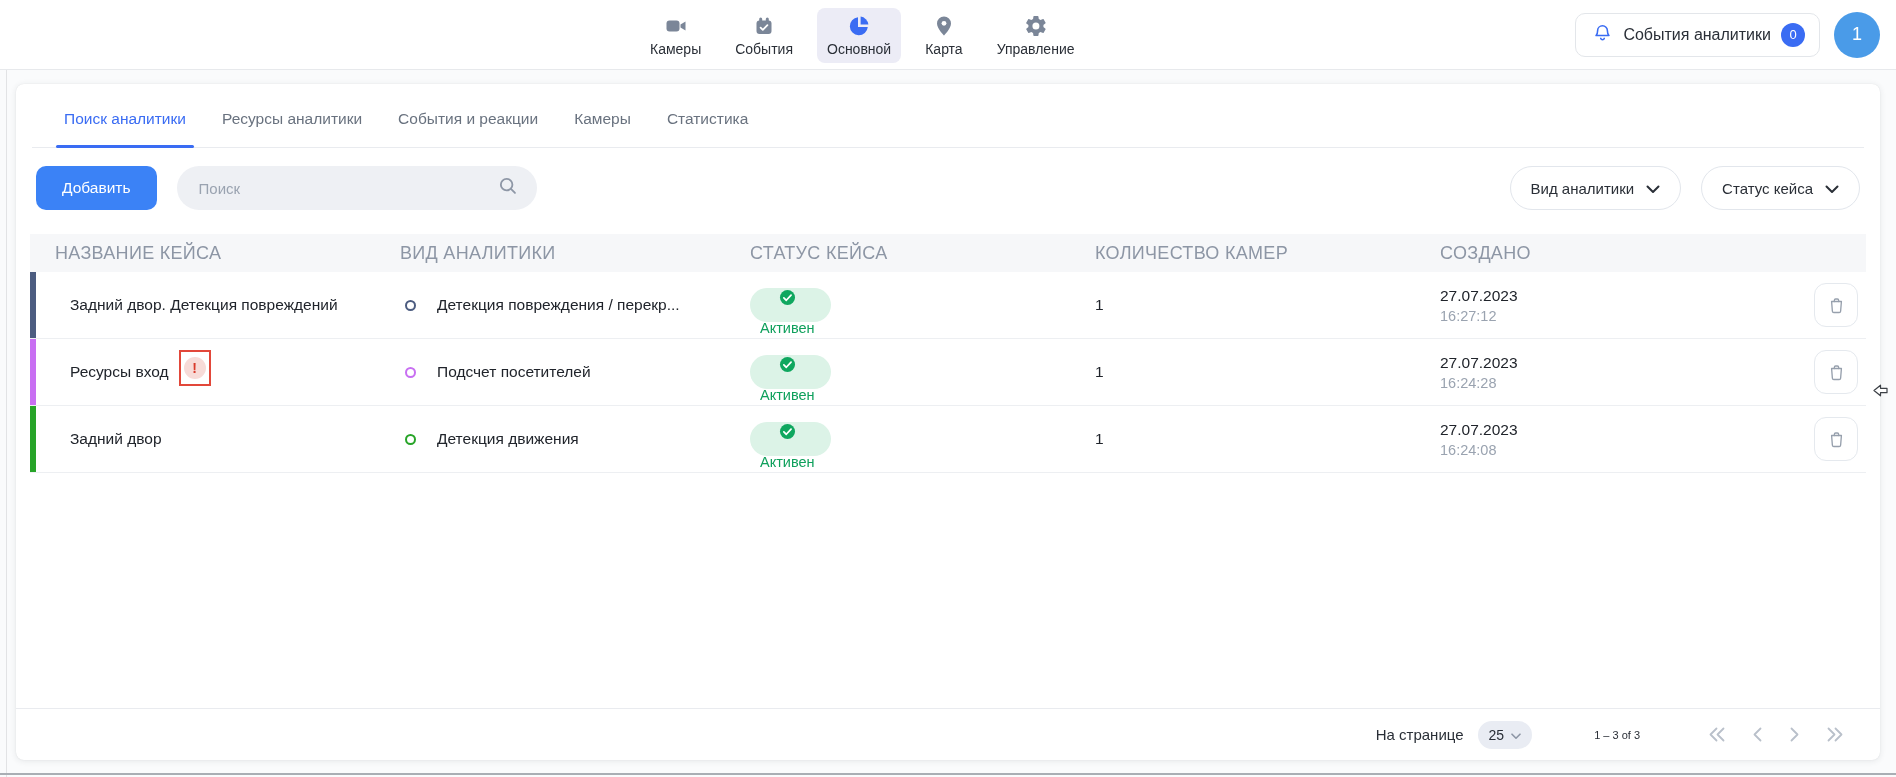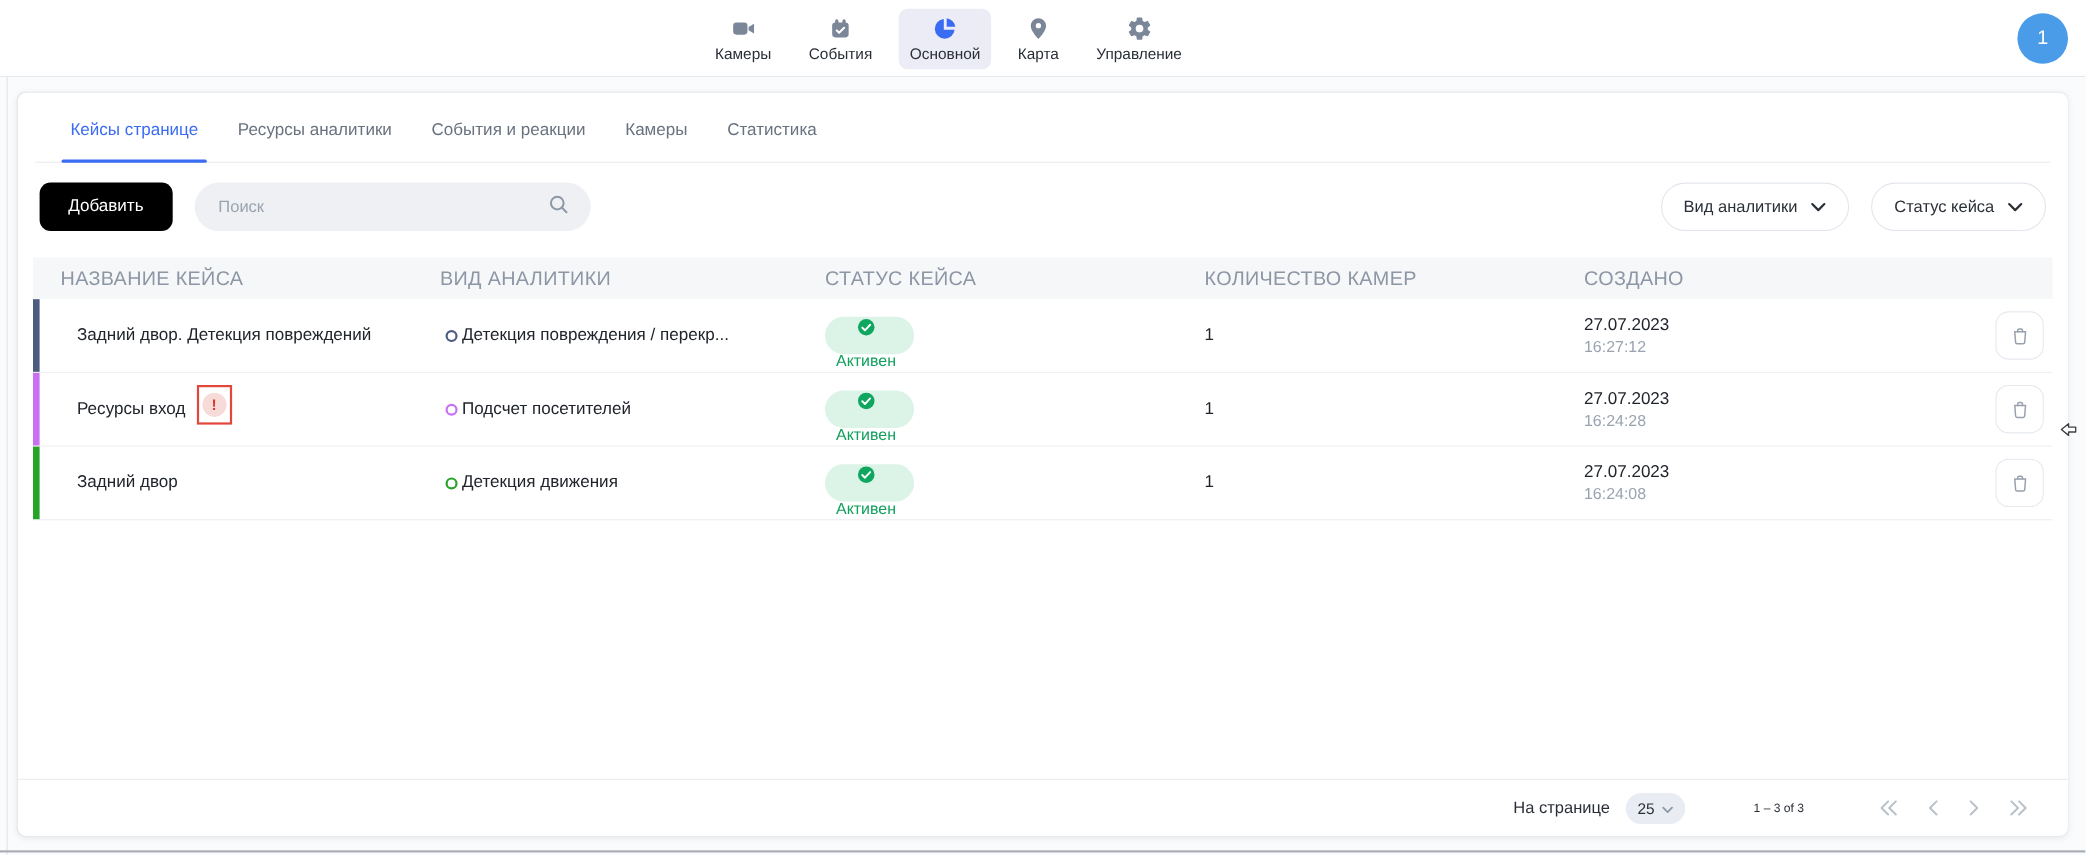--- a/index.html
+++ b/index.html
@@ -81,21 +81,21 @@
     align-items:center; margin:0 14px;
   }
   .thead{ background:#f6f7f9; height:38px; }
   .thead .th{
     font-size:18px; color:#8d96a5; letter-spacing:.3px; white-space:nowrap;
   }
   .thead .th:first-child{ padding-left:25px; }
   .trow{ height:67px; border-bottom:1px solid #edeff2; position:relative; }
   .accent-bar{ position:absolute; left:0; top:0; bottom:0; width:6px; }
   .cell-name{ padding-left:40px; font-size:15.5px; color:#20242b; display:flex; align-items:center; gap:10px; }
-  .cell-type{ padding-left:5px; display:flex; align-items:center; gap:4px; font-size:15.5px; color:#20242b; }
+  .cell-type{ padding-left:5px; display:flex; align-items:center; gap:21px; font-size:15.5px; color:#20242b; }
   .type-ring{ width:11px; height:11px; border-radius:50%; border:2.5px solid #888; flex:none; }
   .status-badge{
     display:inline-flex; align-items:center; gap:9px; height:34px; padding:0 16px 0 10px;
     border-radius:17px; background:#dcf3e7; width:max-content;flex-direction:column;
   }
   .status-badge .st-label{ color:#0fa05c; font-size:14.5px; }
   .cell-count{ font-size:15.5px; color:#20242b; }
   .cell-created .date{ font-size:15.5px; color:#20242b; margin-bottom:3px; }
   .cell-created .time{ font-size:14.5px; color:#9aa3b0; }
   .cell-actions{ display:flex; justify-content:flex-end; padding-right:8px; }
@@ -182,37 +182,47 @@
       <span class="nav-ic">
         <svg width="24" height="24" viewBox="0 0 24 24">
             <path d="M19.4 13c.04-.32.06-.66.06-1s-.02-.68-.06-1l2.1-1.65a.5.5 0 0 0 .12-.64l-2-3.46a.5.5 0 0 0-.61-.22l-2.49 1a7.3 7.3 0 0 0-1.73-1l-.38-2.65A.5.5 0 0 0 13.92 2h-4a.5.5 0 0 0-.5.42L9.05 5.07c-.63.26-1.2.6-1.73 1l-2.49-1a.5.5 0 0 0-.61.22l-2 3.46a.5.5 0 0 0 .12.64L4.44 11c-.04.32-.06.66-.06 1s.02.68.06 1l-2.1 1.65a.5.5 0 0 0-.12.64l2 3.46c.14.24.42.33.61.22l2.49-1c.53.4 1.1.74 1.73 1l.37 2.65c.04.24.25.42.5.42h4c.25 0 .46-.18.5-.42l.37-2.65c.63-.26 1.2-.6 1.73-1l2.49 1c.19.11.47.02.61-.22l2-3.46a.5.5 0 0 0-.12-.64L19.4 13zM11.92 15.5a3.5 3.5 0 1 1 0-7 3.5 3.5 0 0 1 0 7z"></path>
           </svg>
       </span>
       <span class="lbl">Управление</span>
     </div>
   </nav>
 
   <div class="topbar-right">
+    <button class="events-btn">
+      <span>
+        <svg width="21" height="21" viewBox="0 0 24 24" fill="none" stroke="#3a6cf3" stroke-width="1.8" stroke-linecap="round" stroke-linejoin="round">
+            <path d="M12 3.2a5.6 5.6 0 0 0-5.6 5.6c0 4.1-1.8 5.5-1.8 5.5h14.8s-1.8-1.4-1.8-5.5A5.6 5.6 0 0 0 12 3.2z"></path>
+            <path d="M10 17.6a2.1 2.1 0 0 0 4 0"></path>
+          </svg>
+      </span>
+      <span class="ev-label">События аналитики</span>
+      <span class="events-badge">0</span>
+    </button>
     <div class="avatar">1</div>
   </div>
 </header>
 
 <main class="page">
   <div class="card">
 
     <div class="tabs">
-      <div class="tab active">Кейсы странице</div>
+      <div class="tab active">Поиск аналитики</div>
       <div class="tab">Ресурсы аналитики</div>
       <div class="tab">События и реакции</div>
       <div class="tab">Камеры</div>
       <div class="tab">Статистика</div>
     </div>
 
     <div class="toolbar">
-      <button class="add-btn" style="background: #000000;">Добавить</button>
+      <button class="add-btn" style="background: #3b82f6;">Добавить</button>
       <div class="search">
         <input type="text" placeholder="Поиск" style="">
         <span>
           <svg width="22" height="22" viewBox="0 0 24 24" fill="none" stroke="#8e97a6" stroke-width="2" stroke-linecap="round">
               <circle cx="10.5" cy="10.5" r="6.3"></circle>
               <path d="M15.2 15.2 L19.6 19.6"></path>
             </svg>
         </span>
       </div>
       <div class="spacer"></div>

